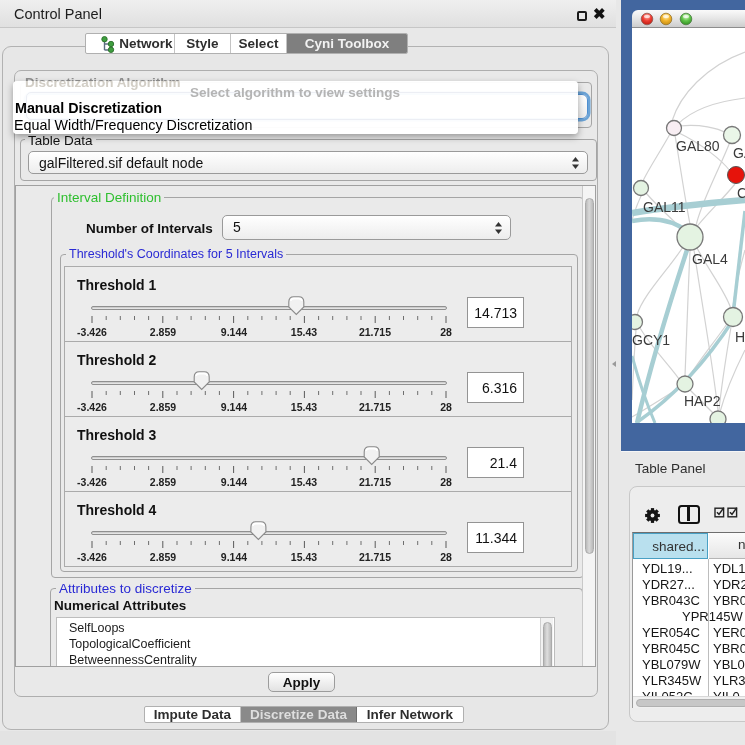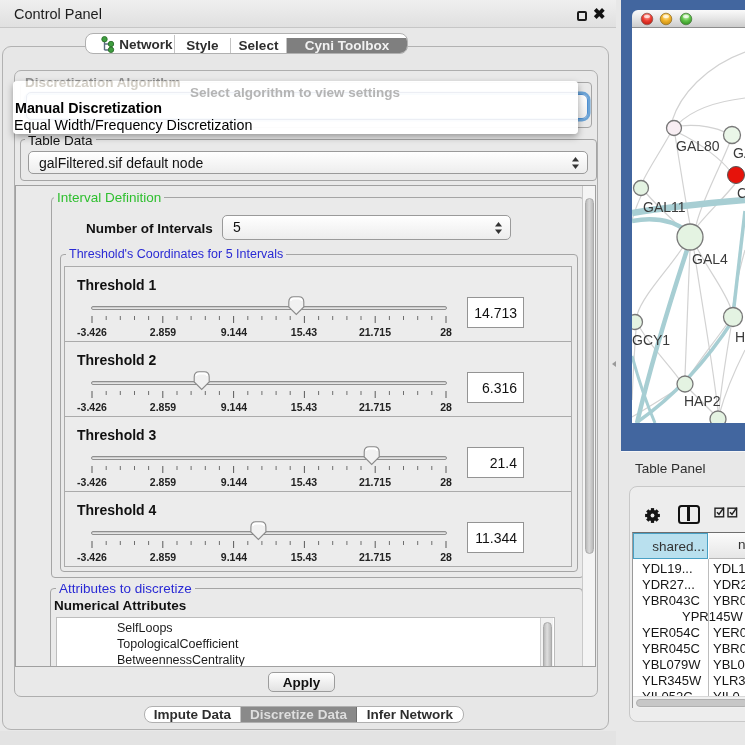--- a/index.html
+++ b/index.html
@@ -5,21 +5,21 @@
 html,body{width:745px;height:745px;overflow:hidden;}
 body{font-family:"Liberation Sans",sans-serif;background:#e8e8e8;position:relative;}
 
 #titlebar{position:absolute;left:0;top:0;width:616px;height:28px;background:linear-gradient(#efefef,#e0e0e0);border-bottom:1px solid #c6c6c6;}
 #titletxt{position:absolute;left:14px;top:6px;font-size:14.5px;color:#1c1c1c;}
 #btnfloat{position:absolute;left:577px;top:11px;width:10px;height:10px;border:2px solid #1a1a1a;border-radius:2px;}
 #btnclose{position:absolute;left:593px;top:5px;font-size:15px;font-weight:bold;color:#111;}
 #outerpanel{position:absolute;left:2px;top:46px;width:607px;height:684px;border:1px solid #b2b2b2;border-radius:9px;background:#e7e7e7;}
 #innerpanel{position:absolute;left:14px;top:70px;width:584px;height:627px;border:1px solid #aeaeae;border-radius:7px;background:#e9e9e9;}
 
-.seg{position:absolute;display:flex;background:#fff;border:1px solid #b0b0b0;border-radius:8px;overflow:hidden;align-items:flex-end;}
+.seg{position:absolute;display:flex;background:#fff;border:1px solid #b0b0b0;border-radius:2px;overflow:hidden;}
 .seg div{font-size:13.5px;font-weight:bold;color:#2e2e2e;display:flex;align-items:center;justify-content:center;border-right:1px solid #c4c4c4;}
 .seg div:last-child{border-right:none;}
 .seg .sel{background:#7f7f7f;color:#f2f2f2;border-right-color:#6f6f6f;}
 #toptabs{left:85px;top:33px;height:21px;}
 #bottabs{left:144px;top:706px;height:17px;}
 #bottabs div{font-size:13.5px;}
 #bottabs .sel{color:#dedede;background:#8a8a8a;}
 
 .group{position:absolute;border:1px solid #a5a5a5;border-radius:4px;}
 .glabel{position:absolute;top:-8px;left:5px;padding:0 3px;font-size:13.5px;background:#e9e9e9;white-space:nowrap;}
@@ -257,21 +257,21 @@
       <div class="tlab" style="left:63px;top:59px;">2.859</div>
       <div class="tlab" style="left:134px;top:59px;">9.144</div>
       <div class="tlab" style="left:204px;top:59px;">15.43</div>
       <div class="tlab" style="left:275px;top:59px;">21.715</div>
       <div class="tlab" style="left:346px;top:59px;">28</div>
 <div class="tval">11.344</div>
 </div>
 <div class="group" style="left:34px;top:402px;width:533px;height:110px;"></div>
 <div class="glabel" style="left:40px;top:395px;background:#eaeaea;color:#2a2ad4;">Attributes to discretize</div>
 <div style="position:absolute;left:38px;top:412px;font-size:13.5px;font-weight:bold;color:#111;">Numerical Attributes</div>
-<div style="position:absolute;left:40px;top:431px;width:499px;height:62px;background:#fff;border:1px solid #bdbdbd;padding-top:2px;padding-left:48px;">
+<div style="position:absolute;left:40px;top:431px;width:499px;height:62px;background:#fff;border:1px solid #bdbdbd;padding-top:2px;">
       <div class="litem" style="padding-left:12px;">SelfLoops</div>
       <div class="litem" style="padding-left:12px;">TopologicalCoefficient</div>
       <div class="litem" style="padding-left:12px;">BetweennessCentrality</div>
       <div style="position:absolute;right:1px;top:0px;width:13px;height:60px;background:#f2f2f2;border-left:1px solid #d0d0d0;">
         <div style="position:absolute;left:1.5px;top:4px;width:9px;height:52px;background:linear-gradient(90deg,#bababa,#dedede 45%,#bababa);border:1px solid #aaa;border-radius:5px;"></div>
       </div>
     </div>
 <div id="vsb">
       <div id="vsbthumb"></div>
     </div>

